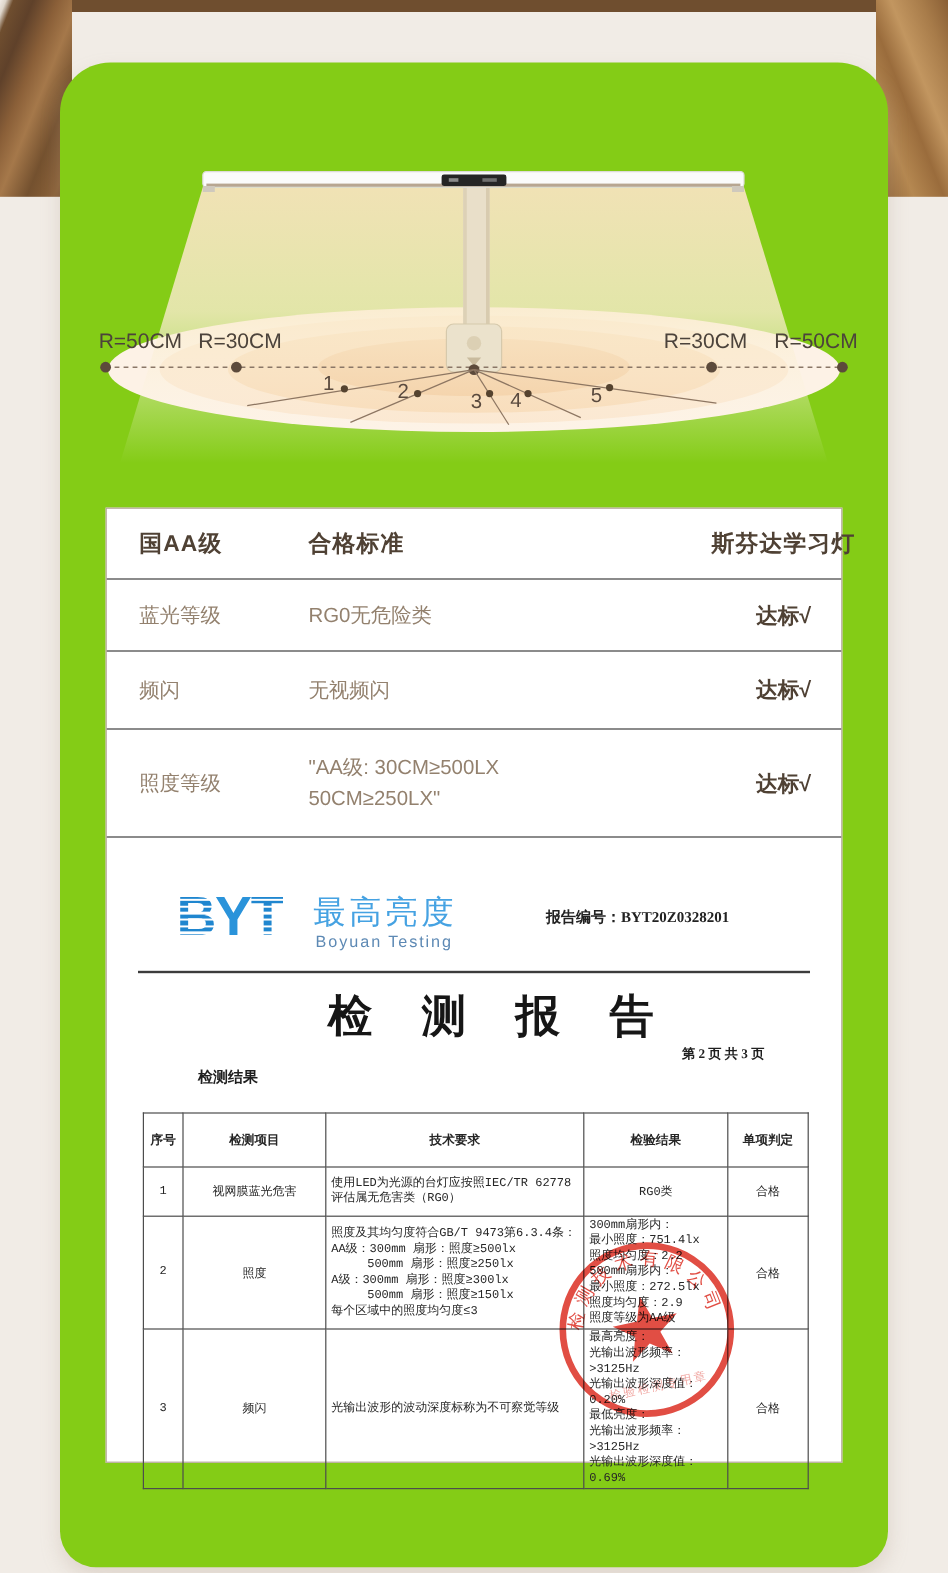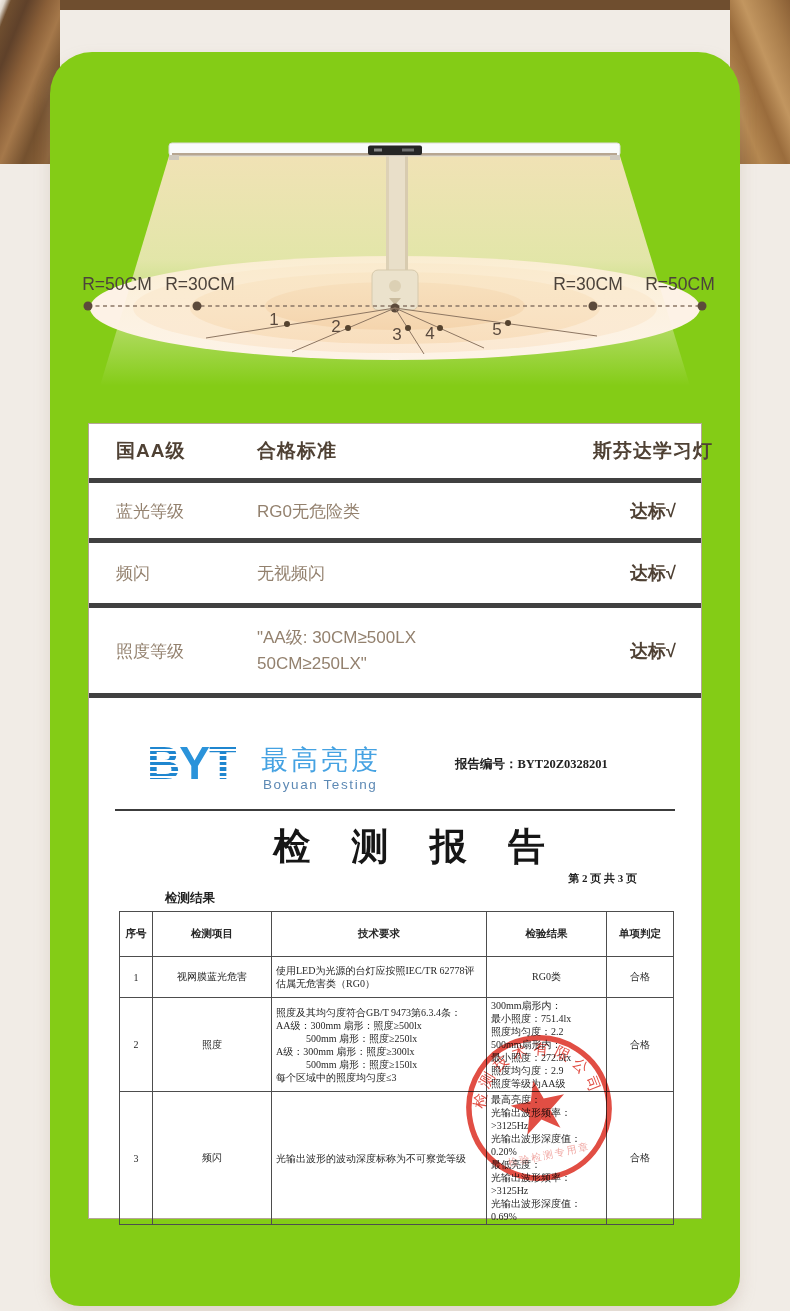--- a/index.html
+++ b/index.html
@@ -12,21 +12,21 @@
   .wood-right{position:absolute;right:0;top:0;width:60px;height:164px;
     background:linear-gradient(248deg,#8a5f35 0%,#a87c4a 18%,#c29660 38%,#9a6c3c 55%,#b58851 75%,#8a5f35 100%);}
   .wood-top{position:absolute;left:0;top:0;width:790px;height:10px;background:#6f4e2f;}
   
   .card{position:absolute;left:50px;top:8px;width:690px;height:1254px;background:#84cc16;
         border-radius:42px 42px 30px 30px;box-shadow:0 8px 16px rgba(175,155,135,.28);margin-top:44px;}
   .scene{position:absolute;left:0;top:0;}
   
   .outer-box{position:absolute;left:38px;top:371px;width:614px;height:796px;
              border:1px solid #b5a698;box-sizing:border-box;background:#fff;}
-  .sum-row{position:relative;border-bottom:5px solid #404040;box-sizing:border-box;}
+  .sum-row{position:relative;border-bottom:1px solid #404040;box-sizing:border-box;}
   .sum-row .c1{position:absolute;left:27px;top:50%;transform:translateY(-50%);}
   .sum-row .c2{position:absolute;left:168px;width:340px;top:50%;transform:translateY(-50%);}
   .sum-row .c3{position:absolute;left:464px;width:200px;text-align:center;top:50%;transform:translateY(-50%);}
   .sum-head{height:59px;font-size:19px;font-weight:700;color:#4f4134;letter-spacing:1px;}
   .sum-body{font-size:17px;color:#93816e;}
   .sum-body .c3{font-size:18px;font-weight:700;color:#4f4134;}
   .r1{height:60px;} .r2{height:65px;} .r3{height:90px;}
   .ws{white-space:pre-line;line-height:1.55;}
   
   .report{position:relative;height:521px;font-family:"Liberation Serif","DejaVu Serif",serif;color:#1f1f1f;}
@@ -41,22 +41,22 @@
   .logo-cn{position:absolute;left:172px;top:44px;font-size:27px;color:#45a2e2;letter-spacing:3px;
            font-family:"Liberation Sans","DejaVu Sans",sans-serif;font-weight:500;}
   .logo-en{position:absolute;left:174px;top:79px;font-size:13.5px;color:#5d89b4;letter-spacing:1.6px;
            font-family:"Liberation Sans","DejaVu Sans",sans-serif;}
   .report-no{position:absolute;left:366px;top:58px;font-size:12.5px;font-weight:600;color:#222;}
   .divider{position:absolute;left:26px;right:26px;top:111px;height:2px;background:#3c3c3c;}
   .rpt-title{position:absolute;left:14px;width:100%;top:124px;text-align:center;font-size:37px;font-weight:700;
              letter-spacing:16px;text-indent:16px;color:#161616;}
   .page-info{position:absolute;right:64px;top:173px;font-size:11px;font-weight:600;}
   .section-label{position:absolute;left:76px;top:192px;font-size:12.5px;font-weight:700;}
-  table.rt{position:absolute;left:30px;top:213px;width:554px;border-collapse:collapse;
-           table-layout:fixed;font-size:10px;color:#262626;}
+  table.rt{position:absolute;left:30px;top:229px;width:554px;border-collapse:collapse;
+           table-layout:fixed;font-size:10px;color:#262626;font-family:Liberation Mono, monospace;}
   table.rt th,table.rt td{border:1px solid #4d4d4d;padding:1px 4px;vertical-align:middle;}
   table.rt th{font-size:10.5px;font-weight:700;text-align:center;height:42px;}
   td.ctr{text-align:center;}
   td.lft{text-align:left;line-height:13px;}
   .row-a td{height:38px;} .row-b td{height:89px;} .row-c td{height:76px;}
   .stamp{position:absolute;left:370px;top:330px;width:160px;height:160px;
          mix-blend-mode:multiply;opacity:.88;transform:rotate(-12deg);}
 </style>
 </head>
 <body>

